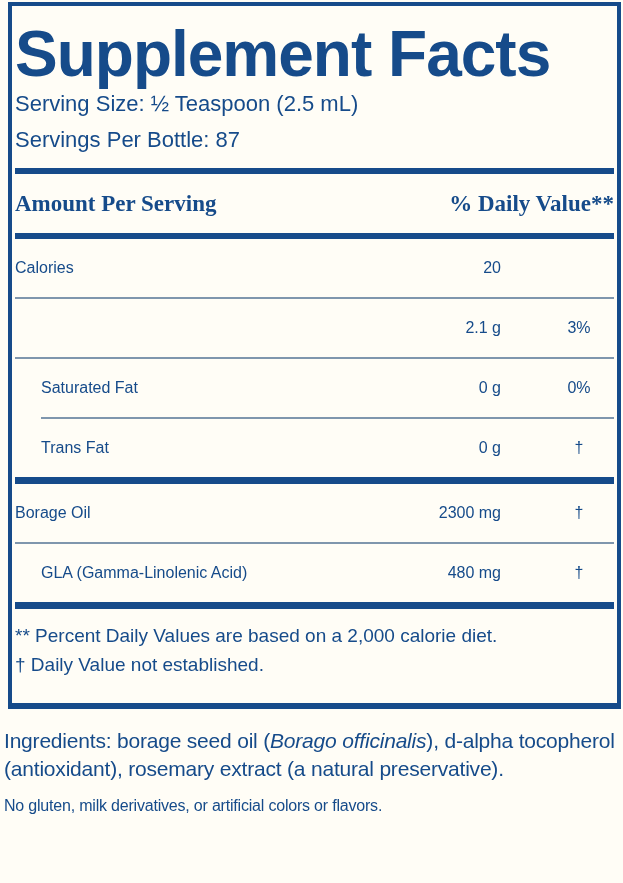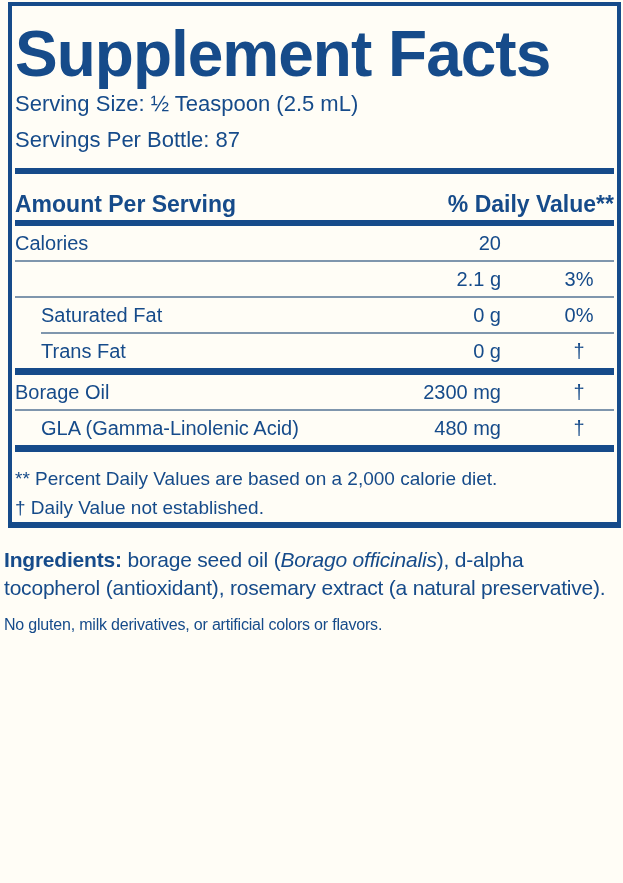--- a/index.html
+++ b/index.html
@@ -39,52 +39,53 @@
   .rule{background:#164b8a;border:0;}
   .rule.thick{height:6px;}
   .rule.thick.bar{height:7px;}
   .rule.thin{height:2px;background:#7f96ad;}
   .rule.thin.indented{margin-left:26px;}
   .rule.mt{margin-top:10px;}
 
   .row{
     display:flex;
     align-items:baseline;
-    font-size:20px;
+    font-size:16px;
     line-height:26px;
-    padding:4px 0;
+    padding:16px 0;
   }
   .row .name{white-space:nowrap;}
   .row.indent .name{padding-left:26px;}
   .row .amt{margin-left:auto;white-space:nowrap;}
   .row .dv{width:70px;margin-left:0;text-align:center;flex-shrink:0;white-space:nowrap;}
   .row .amt{margin-right:43px;}
 
   .row.header{
     font-size:23px;
     font-weight:bold;
-    padding:16px 0 2px 0;
+    padding:16px 0 15px 0;
     line-height:28px;
+    font-family:Liberation Serif, serif;
   }
   .row.header .dvh{margin-left:auto;white-space:nowrap;}
 
   .footnotes{
-    padding:12px 0 0 0;
+    padding:12px 0 24px 0;
     font-size:19px;
     line-height:29px;
   }
   .footnotes div{white-space:nowrap;}
 
   .ingredients{
     margin:18px 0 0 0;
     font-size:21px;
     line-height:28px;
     letter-spacing:-0.2px;
   }
-  .ingredients strong{font-weight:bold;}
+  .ingredients strong{font-weight:normal;}
   .ingredients em{font-style:italic;}
 
   .allergen{
     margin:14px 0 4px 0;
     font-size:16px;
     letter-spacing:-0.2px;
     white-space:nowrap;
   }
 </style>
 </head>

